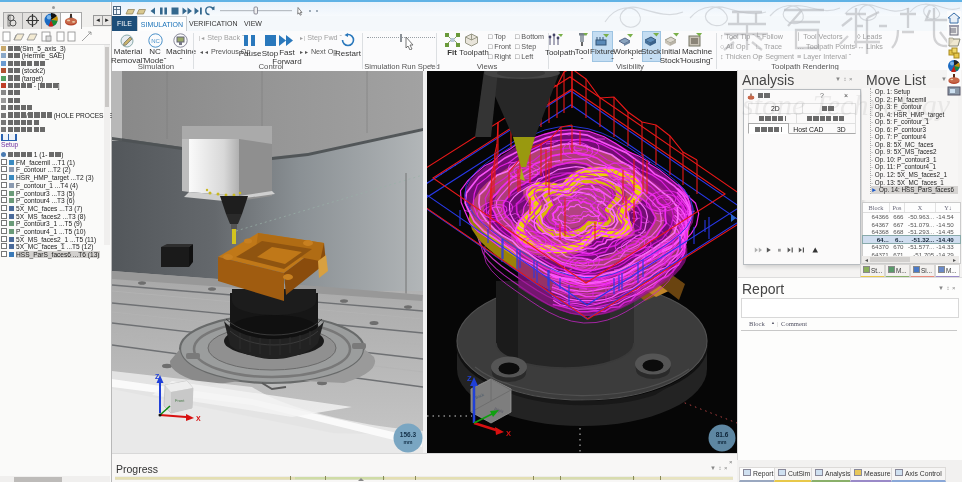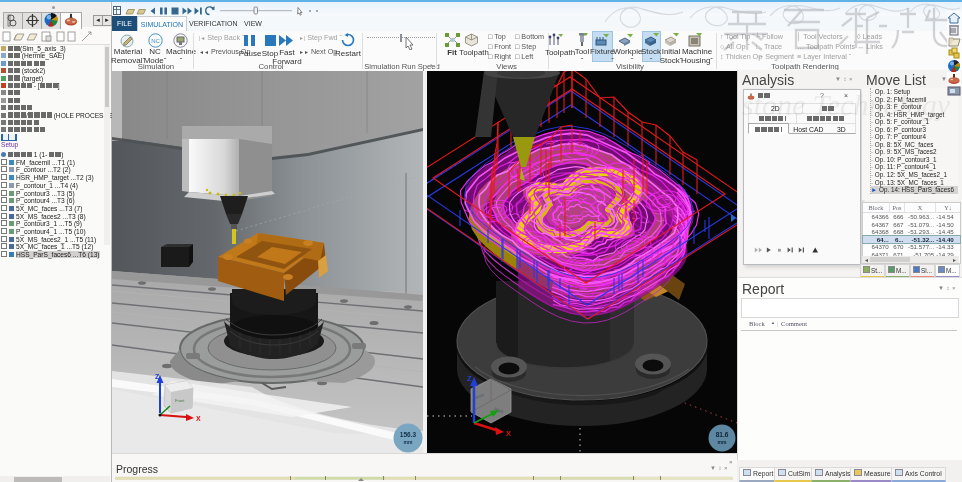--- a/index.html
+++ b/index.html
@@ -226,21 +226,21 @@
         <path d="M7.5 1l6 3v6l-6 3-6-3V4z" fill="#e8e4da" stroke="#998"></path>
         <path d="M7.5 1v6m0 0l6-3m-6 3l-6-3" stroke="#998" fill="none"></path>
       </svg>
   <div class="rlab" style="left:345px;top:17px;width:34px;font-size:7.8px;">Toolpath</div>
   <div class="smallopt" style="left:376px;top:1px;color:#555;">□ Top</div>
   <div class="smallopt" style="left:376px;top:11px;color:#555;">□ Front</div>
   <div class="smallopt" style="left:376px;top:21px;color:#555;">□ Right</div>
   <div class="smallopt" style="left:403px;top:1px;color:#555;">□ Bottom</div>
   <div class="smallopt" style="left:403px;top:11px;color:#555;">□ Step</div>
   <div class="smallopt" style="left:403px;top:21px;color:#555;">□ Left</div>
-  <div class="glab" style="left:345px;width:60px;text-align:right;">Views</div>
+  <div class="glab" style="left:345px;width:60px;">Views</div>
   <div class="gsep" style="left:436px;"></div>
 
   <svg class="abs" style="left:436px;top:2px" width="16" height="14" viewBox="0 0 16 14">
         <path d="M2 12V5m4 7V3m4 9V6" stroke="#557" fill="none"></path>
         <circle cx="2" cy="4" r="1.4" fill="#446"></circle>
         <circle cx="6" cy="2" r="1.4" fill="#446"></circle>
         <circle cx="10" cy="5" r="1.4" fill="#446"></circle>
         <path d="M10 1h5l-2 3z" fill="#7ab04a"></path>
       </svg>
   <div class="rlab" style="left:428px;top:17px;width:40px;">Toolpath</div>

